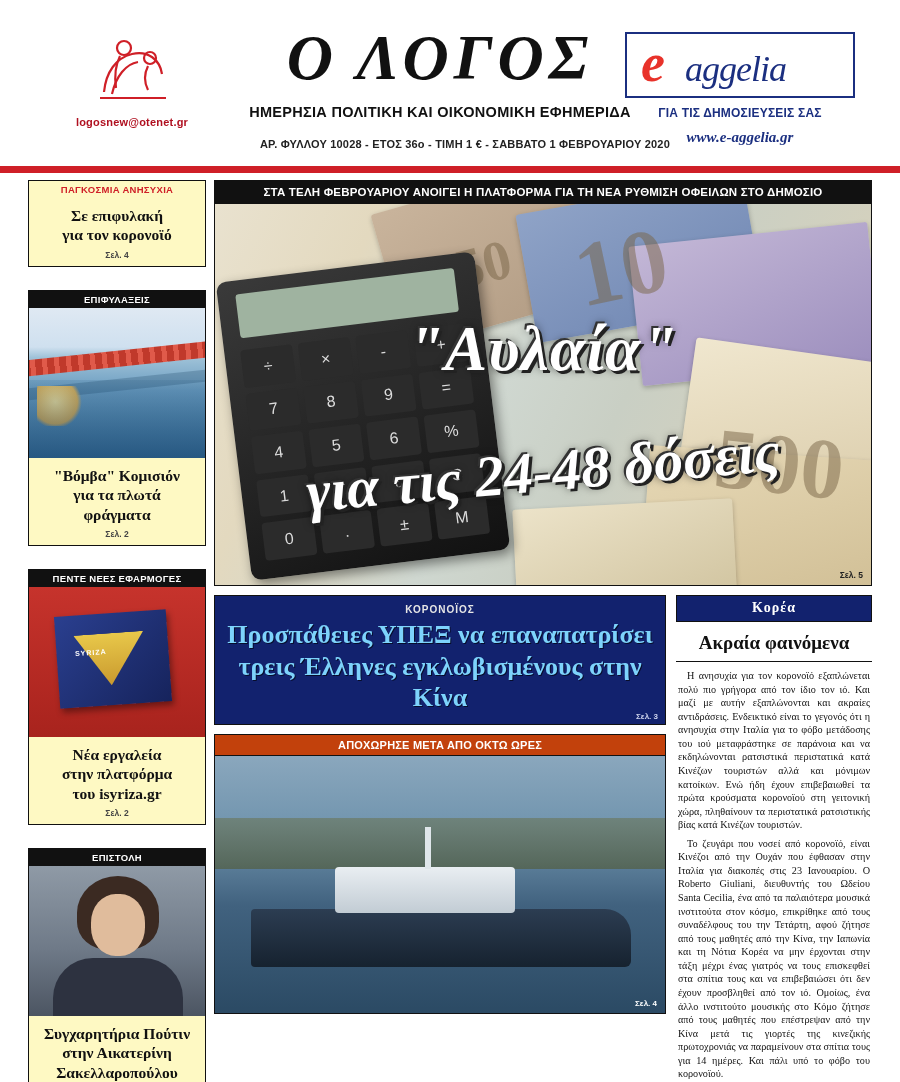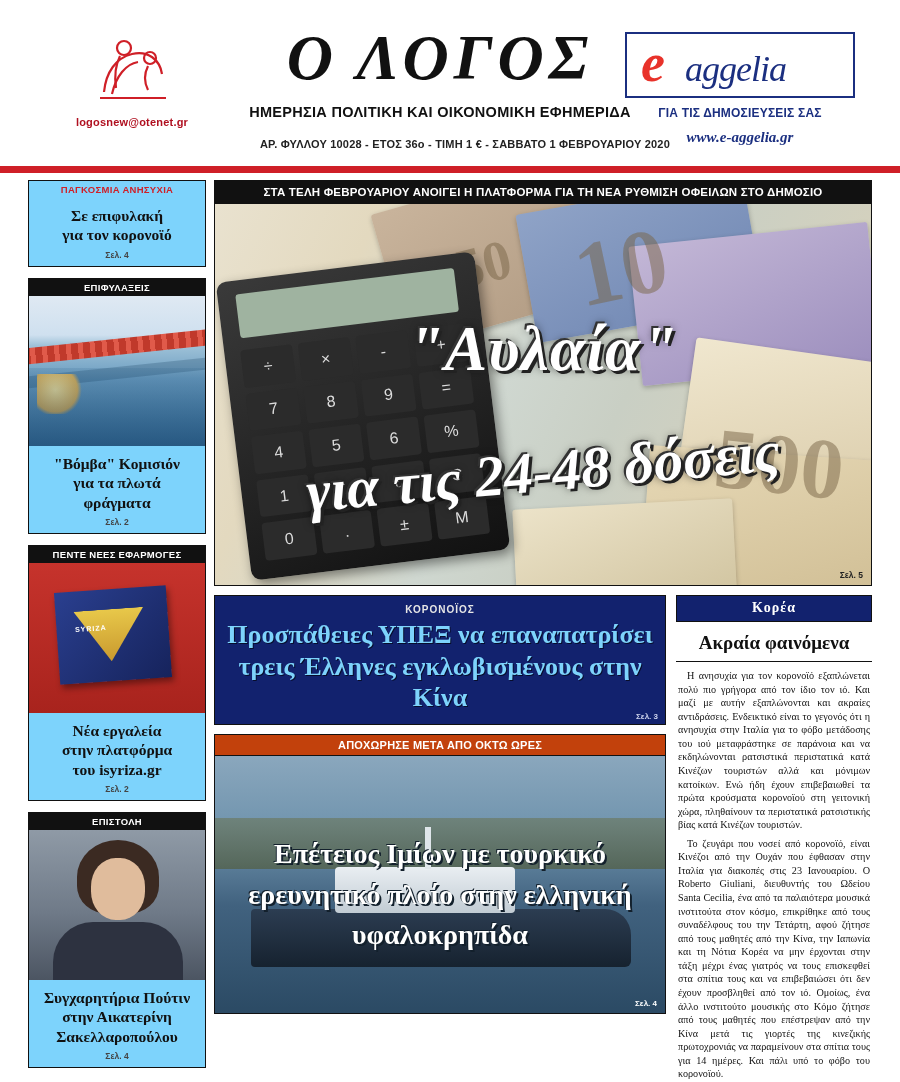--- a/index.html
+++ b/index.html
@@ -140,22 +140,22 @@
   }
   .col-main {
     position: absolute;
     left: 186px; top: 0;
     width: 658px;
   }
 
   
   .teaser {
     border: 1px solid #111;
-    margin-bottom: 11px;
-    background: #7dd3fc;
+    margin-bottom: 23px;
+    background: #fef9c3;
   }
   .teaser-kicker {
     text-align: center;
     font-size: 9.5px;
     font-weight: bold;
     padding: 3px 2px 3px;
     letter-spacing: .3px;
   }
   .kicker-red { color: #cf1f27; }
   .kicker-black {
@@ -675,21 +675,20 @@
             <div class="ko-page">Σελ. 3</div>
           </div>
 
           <div class="sub-banner">ΑΠΟΧΩΡΗΣΕ ΜΕΤΑ ΑΠΟ ΟΚΤΩ ΩΡΕΣ</div>
 
           <div class="ship-photo">
             <div class="shore"></div>
             <div class="hull"></div>
             <div class="deck"></div>
             <div class="mast"></div>
-            <div class="ship-head">Επέτειος Ιμίων με τουρκικό ερευνητικό πλοίο στην ελληνική υφαλοκρηπίδα</div>
             <div class="ship-page">Σελ. 4</div>
           </div>
         </div>
 
         <div class="lower-right">
           <div class="opinion-head">Κορέα</div>
           <div class="opinion-title">Ακραία φαινόμενα</div>
           <div class="opinion-body">
             <p>Η ανησυχία για τον κορονοϊό εξαπλώνεται πολύ πιο γρήγορα από τον ίδιο τον ιό. Και μαζί με αυτήν εξαπλώνονται και ακραίες αντιδράσεις. Ενδεικτικό είναι το γεγονός ότι η ανησυχία στην Ιταλία για το φόβο μετάδοσης του ιού μεταφράστηκε σε παράνοια και να εκδηλώνονται ρατσιστικά περιστατικά κατά Κινέζων τουριστών αλλά και μόνιμων κατοίκων. Ενώ ήδη έχουν επιβεβαιωθεί τα πρώτα κρούσματα κορονοϊού στη γειτονική χώρα, πληθαίνουν τα περιστατικά ρατσιστικής βίας κατά Κινέζων τουριστών.</p>
             <p>Το ζευγάρι που νοσεί από κορονοϊό, είναι Κινέζοι από την Ουχάν που έφθασαν στην Ιταλία για διακοπές στις 23 Ιανουαρίου. Ο Roberto Giuliani, διευθυντής του Ωδείου Santa Cecilia, ένα από τα παλαιότερα μουσικά ινστιτούτα στον κόσμο, επικρίθηκε από τους συναδέλφους του την Τετάρτη, αφού ζήτησε από τους μαθητές από την Κίνα, την Ιαπωνία και τη Νότια Κορέα να μην έρχονται στην τάξη μέχρι ένας γιατρός να τους επισκεφθεί στα σπίτια τους και να επιβεβαιώσει ότι δεν έχουν προσβληθεί από τον ιό. Ομοίως, ένα άλλο ινστιτούτο μουσικής στο Κόμο ζήτησε από τους μαθητές που επέστρεψαν από την Κίνα μετά τις γιορτές της κινεζικής πρωτοχρονιάς να παραμείνουν στα σπίτια τους για 14 ημέρες. Και πάλι υπό το φόβο του κορονοϊού.</p>

